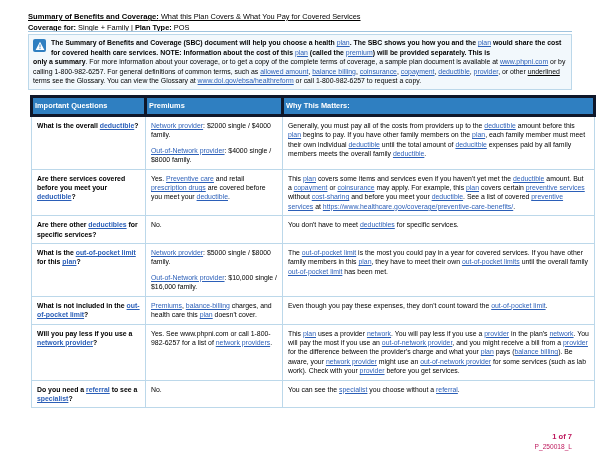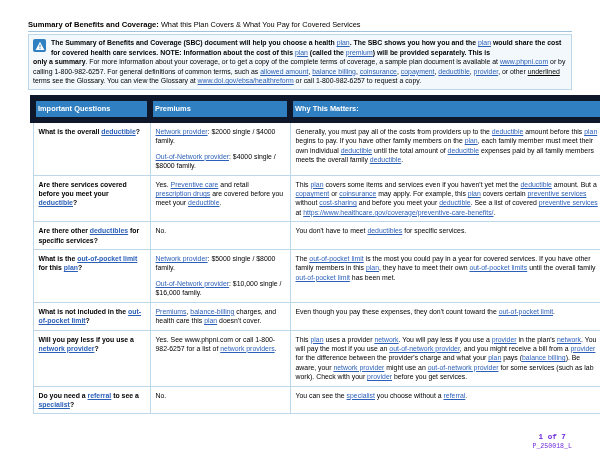--- a/index.html
+++ b/index.html
@@ -6,21 +6,21 @@
   body{
     width:600px;height:463px;
     background:#ffffff;
     font-family:"Liberation Sans", sans-serif;
     color:#000;
     overflow:hidden;
   }
   .page{position:relative;width:600px;height:463px;box-sizing:border-box;}
 
   
-  .hdr{position:absolute;left:28px;top:20px;width:544px;}
+  .hdr{position:absolute;left:28px;top:12px;width:544px;text-decoration:underline;}
   .hdr-row{display:flex;justify-content:space-between;align-items:baseline;}
   .hdr-left{font-size:7.4px;line-height:10px;}
   .hdr-right{font-size:7.4px;line-height:10px;text-align:right;white-space:nowrap;}
   .b{font-weight:bold;}
   .hdr-title-bold{font-weight:bold;font-size:7.6px;}
   .hdr-sub{font-weight:normal;font-size:7.4px;}
   .plan-line{color:#1f6fb0;font-weight:bold;font-size:7.5px;line-height:11px;}
   .cov-label{color:#1f6fb0;font-weight:bold;}
   .cov-dates{color:#1f6fb0;font-weight:bold;padding-left:20px;}
   .hdr-rule{position:absolute;left:28px;top:31px;width:544px;height:1px;background:#9fc3de;}
@@ -44,57 +44,59 @@
   u.lk{color:#2b5fb8;text-decoration:underline;}
   .u-plain{text-decoration:underline;color:#000;}
 
   
   .tbl{
     position:absolute;left:30px;top:95px;width:542px;
     border-collapse:collapse;table-layout:fixed;
   }
   .tbl th{
     background:#2f7fc1;color:#fff;font-size:7.4px;font-weight:bold;
-    text-align:left;padding:3px 2px;border:6px solid #0f172a;
+    text-align:left;padding:3px 2px;border:3px solid #0f172a;
     line-height:10px;
   }
   .tbl td{
     border:1px solid #bcd8ea;
     font-size:6.9px;line-height:9.4px;
     padding:4px 5px;vertical-align:top;
     background:#fff;
   }
   .c1{width:107px;font-weight:bold;}
   .c2{width:130px;font-weight:normal;}
   .c3{width:305px;font-weight:normal;}
   td.q{font-weight:bold;}
   .ansblk{margin:0 0 6px 0;}
   .ansblk:last-child{margin-bottom:0;}
 
   
   .footer{
-    position:absolute;right:28px;bottom:12px;text-align:center;
-    color:#6d28d9;
-    font-family:Liberation Mono, monospace;
+    position:absolute;right:28px;bottom:12px;text-align:right;
+    color:#be185d;
   }
   .foot-page{font-size:7.6px;font-weight:bold;line-height:10px;}
   .foot-code{font-size:6.6px;font-weight:normal;line-height:9px;}
 </style>
 </head>
 <body>
 
 <div class="page">
 
   <div class="hdr">
     <div class="hdr-row">
       <div class="hdr-left">
         <span class="hdr-title-bold">Summary of Benefits and Coverage:</span><span class="hdr-sub"> What this Plan Covers &amp; What You Pay for Covered Services</span>
       </div>
     </div>
     <div class="hdr-row" style="margin-top:1px;">
+      <div class="hdr-right">
+        <span class="b">Coverage for:</span><span> Single + Family | </span><span class="b">Plan Type:</span><span> POS</span>
+      </div>
     </div>
   </div>
   <div class="hdr-rule"></div>
 
   <div class="intro">
     <div class="intro-top">
       <div class="warn">
         <svg width="10" height="10" viewBox="0 0 10 10">
             <polygon points="5,0.8 9.4,9.0 0.6,9.0" fill="#ffffff"></polygon>
             <rect x="4.5" y="3.4" width="1" height="3" fill="#2f7fc1"></rect>

